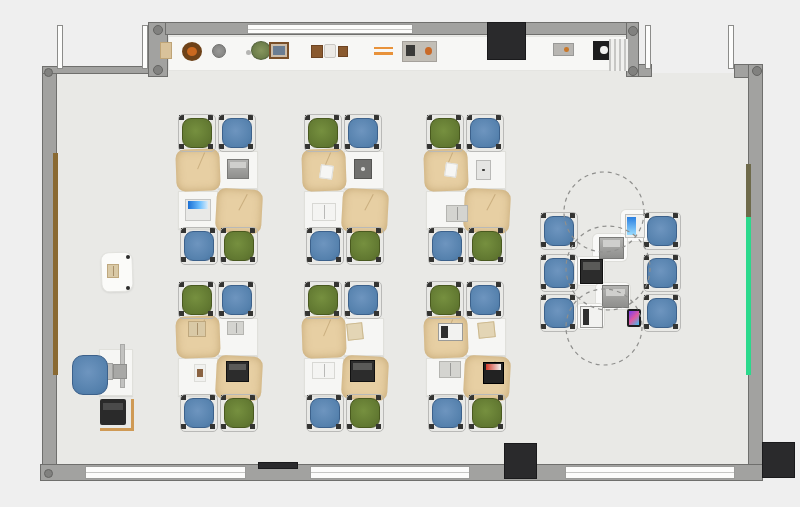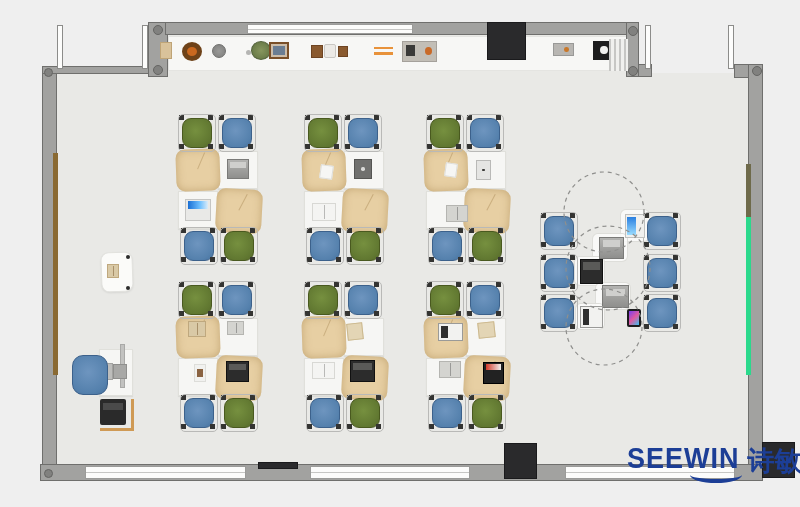--- a/index.html
+++ b/index.html
@@ -232,23 +232,18 @@
     <div class="p dot-sm" style="left: 126px; top: 255px; width: 4px; height: 4px;"></div>
     <div class="p dot-sm" style="left: 126px; top: 286px; width: 4px; height: 4px;"></div>
     <div class="p wdesk" style="left: 99px; top: 349px; width: 34px; height: 47px;"></div>
     <div class="p monitor-line" style="left: 120px; top: 344px; width: 5px; height: 44px;"></div>
     <div class="p monitor-box" style="left: 113px; top: 364px; width: 14px; height: 15px;"></div>
     <div class="p keyboard" style="left: 104px; top: 363px; width: 9px; height: 17px;"></div>
     <div class="p tchair" style="left: 72px; top: 355px; width: 36px; height: 40px;"></div>
     <div class="p lline-v" style="left: 131px; top: 399px; width: 3px; height: 32px;"></div>
     <div class="p lline-h" style="left: 100px; top: 428px; width: 34px; height: 3px;"></div>
     <div class="p printer" style="left: 100px; top: 399px; width: 26px; height: 26px;"></div>
-    <div id="logo" style="color: rgb(28, 62, 150);">
-    <span class="wordmark">SEEWIN</span>
-    <span class="cjk">诗敏</span>
-    <span class="smile"></span>
-  </div>
 <svg id="dash-svg" width="800" height="507">
       <circle cx="604" cy="212" r="40" fill="none" stroke="#8f8f8d" stroke-width="1.2" stroke-dasharray="4 4"></circle>
       <circle cx="608" cy="268" r="42" fill="none" stroke="#8f8f8d" stroke-width="1.2" stroke-dasharray="4 4"></circle>
       <circle cx="604" cy="327" r="38" fill="none" stroke="#8f8f8d" stroke-width="1.2" stroke-dasharray="4 4"></circle>
     </svg>
   </div>
 
 </body></html>

